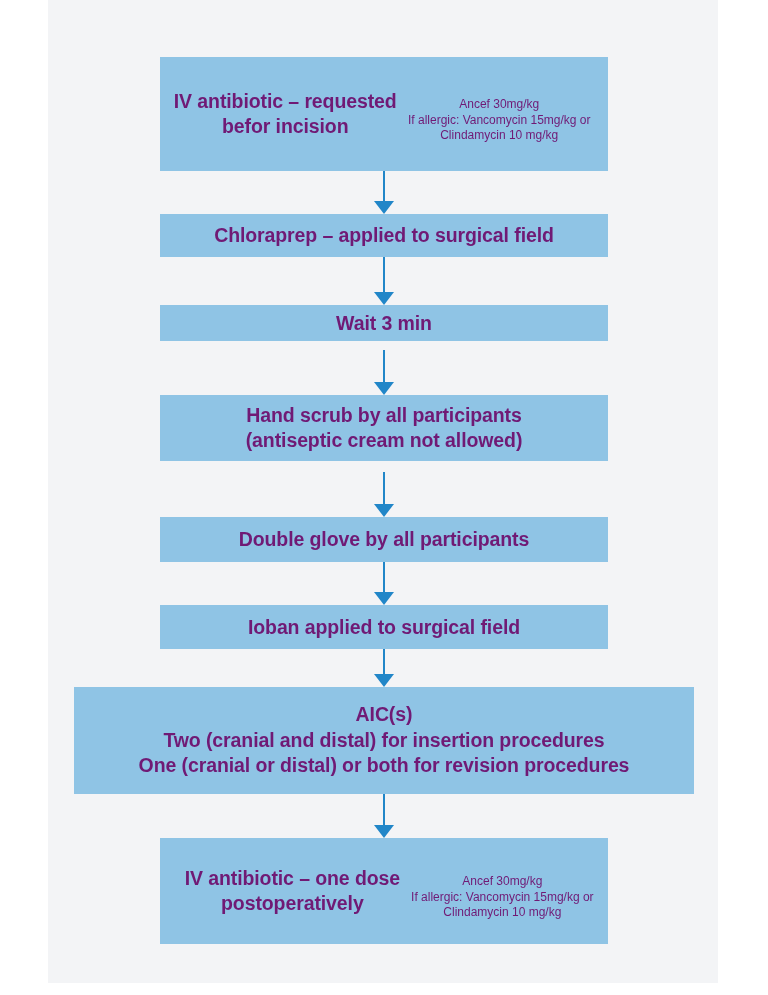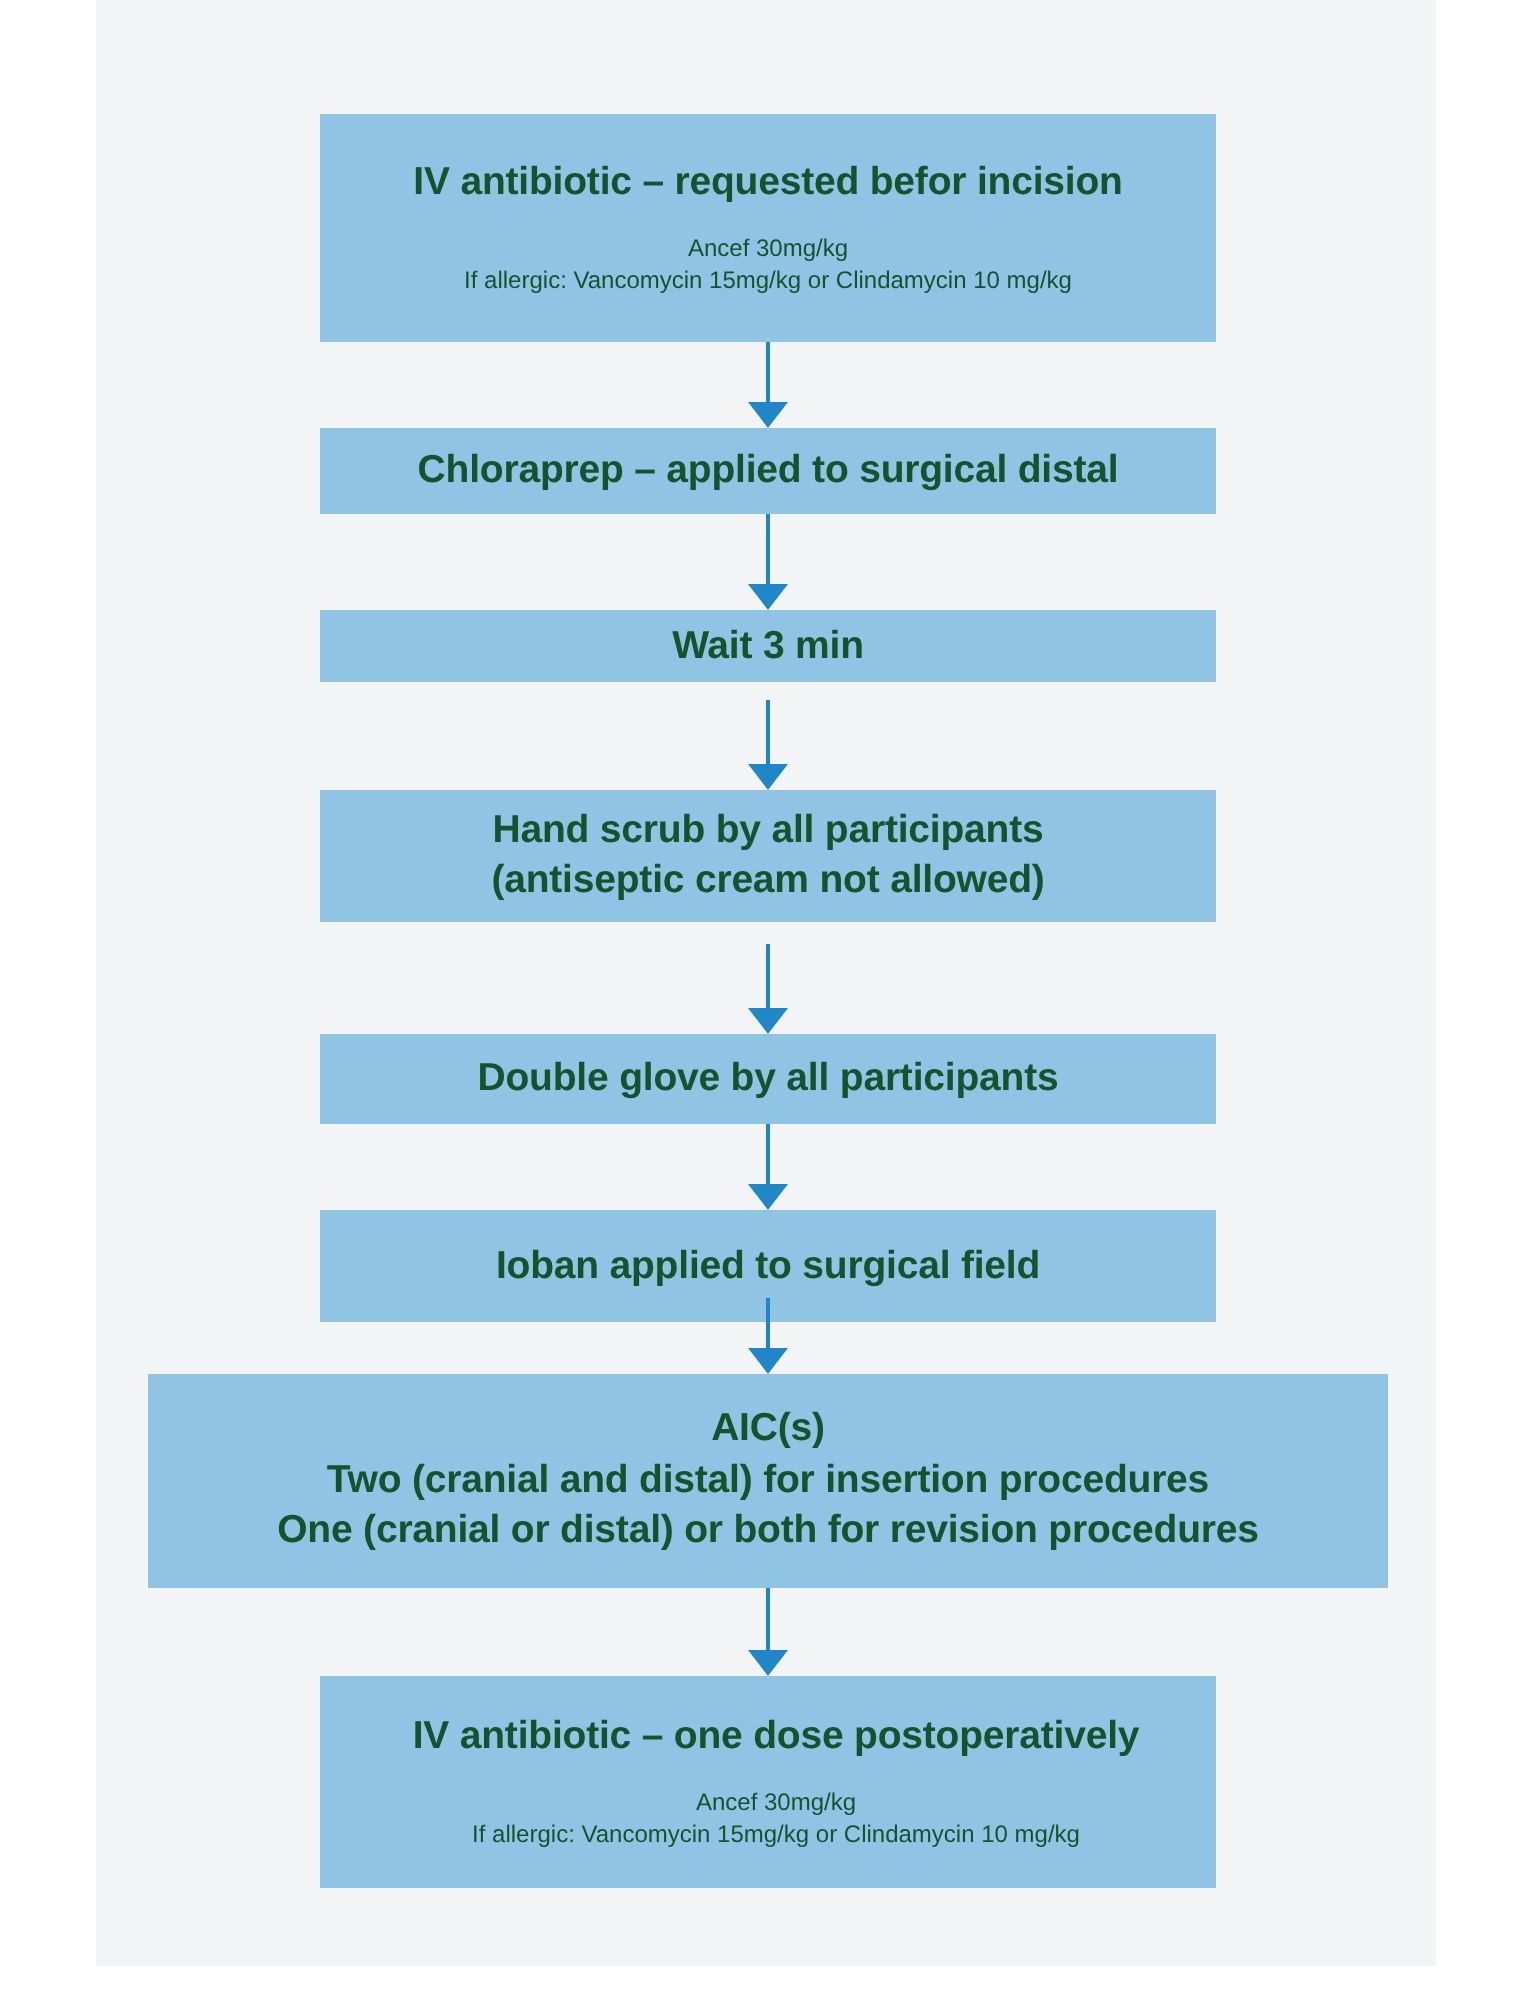--- a/index.html
+++ b/index.html
@@ -27,23 +27,22 @@
     left: 0;
     top: 0;
     width: 670px;
     height: 983px;
   }
 
   
   .node {
     position: absolute;
     background: #8fc4e5;
-    color: #14532d;
+    color: #701a75;
     display: flex;
-    flex-direction: column;
     align-items: center;
     justify-content: center;
     text-align: center;
     padding: 6px 10px;
   }
 
   .node .title {
     font-weight: bold;
     font-size: 19.5px;
     line-height: 1.26;
@@ -63,21 +62,21 @@
 
   
   .w-std { left: 112px; width: 448px; }
   .w-wide { left: 26px; width: 620px; }
 
   #node-1 { top: 57px;  height: 114px; }
   #node-2 { top: 214px; height: 43px;  }
   #node-3 { top: 305px; height: 36px;  }
   #node-4 { top: 395px; height: 66px;  }
   #node-5 { top: 517px; height: 45px;  }
-  #node-6 { top: 605px; height: 56px;  }
+  #node-6 { top: 605px; height: 44px;  }
   #node-7 { top: 687px; height: 107px; }
   #node-8 { top: 838px; height: 106px; padding-left: 18px; }
 
   
   .arrow {
     position: absolute;
     left: 336px;          
     width: 2px;
     transform: translateX(-1px);
   }
@@ -119,21 +118,21 @@
       <div class="subtitle">Ancef 30mg/kg
 If allergic: Vancomycin 15mg/kg or Clindamycin 10 mg/kg</div>
     </div>
 
     <div class="arrow" id="arrow-1">
       <div class="shaft" style="height:calc(100% - 13px)"></div>
       <div class="head"></div>
     </div>
 
     <div class="node w-std" id="node-2">
-      <div class="title">Chloraprep – applied to surgical distal</div>
+      <div class="title">Chloraprep – applied to surgical field</div>
     </div>
 
     <div class="arrow" id="arrow-2">
       <div class="shaft" style="height:calc(100% - 13px)"></div>
       <div class="head"></div>
     </div>
 
     <div class="node w-std" id="node-3">
       <div class="title">Wait 3 min</div>
     </div>

